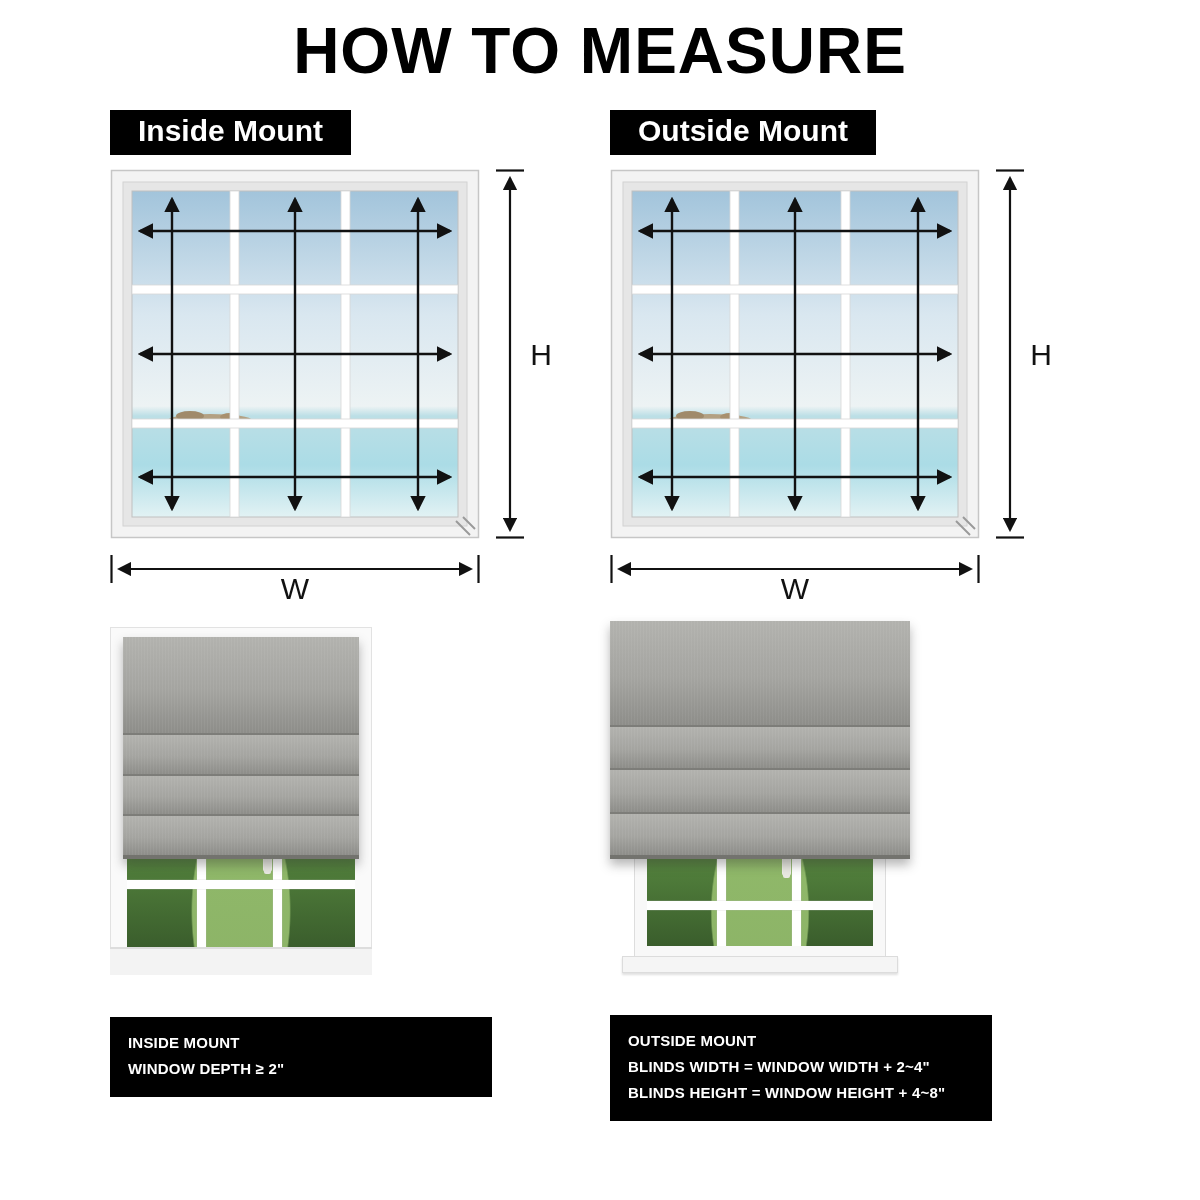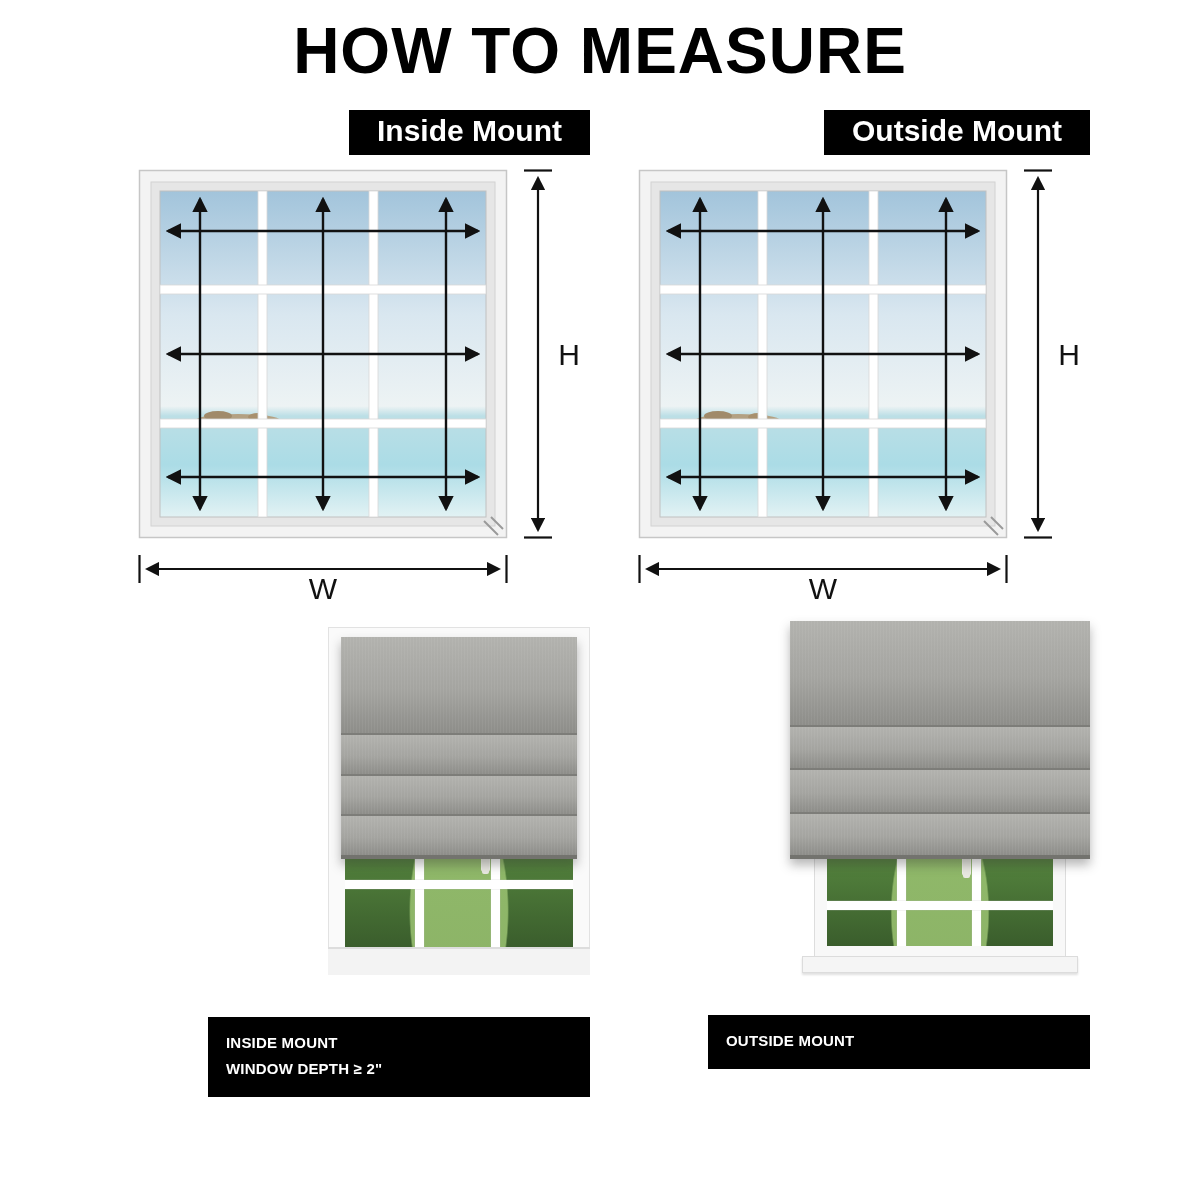--- a/index.html
+++ b/index.html
@@ -5,21 +5,21 @@
   html,body { margin:0; padding:0; background:#ffffff; }
   body { font-family:"Liberation Sans", sans-serif; }
   .page { width:1200px; height:1200px; margin:0 auto; background:#fff; position:relative; overflow:hidden; }
 
   .title {
     text-align:center; font-size:64px; font-weight:bold; color:#000;
     margin:14px 0 22px 0; letter-spacing:1px;
   }
 
   .columns { display:flex; justify-content:center; gap:20px; }
-  .column { width:480px; display:flex; flex-direction:column; align-items:flex-end; }
+  .column { width:480px; display:flex; flex-direction:column; align-items:flex-start; }
 
   .mount-label {
     background:#000; color:#fff; font-size:30px; font-weight:bold;
     padding:4px 28px 7px 28px; margin-bottom:14px; white-space:nowrap;
   }
 
   
   .win-svg { display:block; }
   .win-svg text { font:30px "Liberation Sans", sans-serif; fill:#111; }
 
@@ -229,18 +229,20 @@
         <div class="shade shade-outside">
           <div class="shade-top"></div>
           <div class="shade-fold"></div>
           <div class="shade-fold"></div>
           <div class="shade-fold"></div>
         </div>
       </div>
 
       <div class="info-box">
         <div class="info-line">OUTSIDE MOUNT</div>
+        <div class="info-line">BLINDS WIDTH = WINDOW WIDTH + 2~4"</div>
+        <div class="info-line">BLINDS HEIGHT = WINDOW HEIGHT + 4~8"</div>
       </div>
 
     </section>
 
   </div>
 </div>
 
 </body></html>

